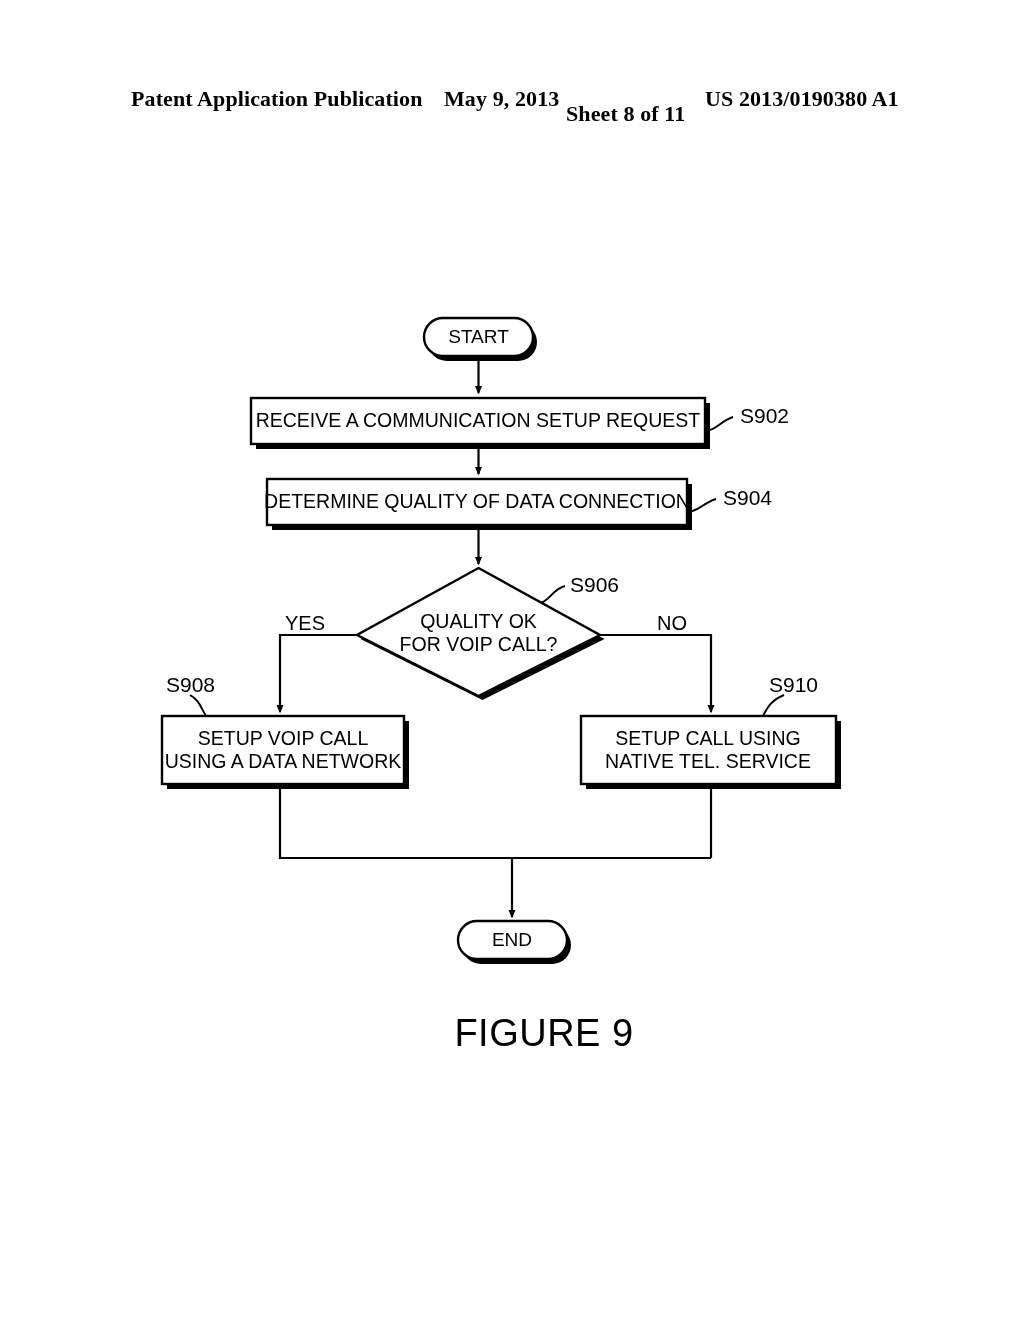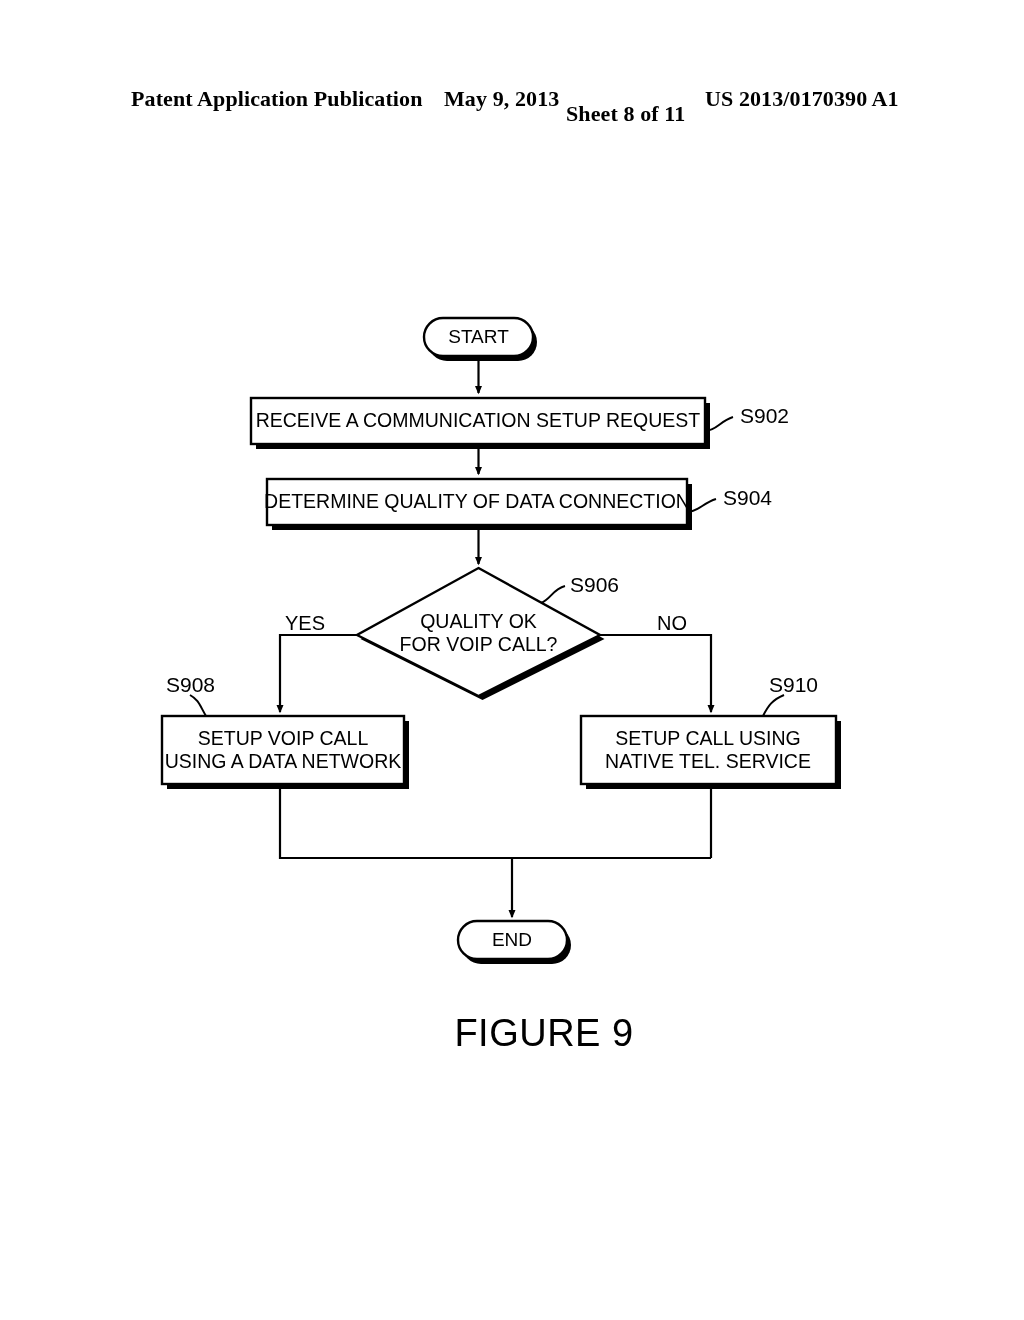--- a/index.html
+++ b/index.html
@@ -117,21 +117,21 @@
     fill: none;
   }
 </style>
 </head>
 <body>
 
 <div class="page-header">
   <span class="hdr-pub">Patent Application Publication</span>
   <span class="hdr-date">May 9, 2013</span>
   <span class="hdr-sheet">Sheet 8 of 11</span>
-  <span class="hdr-docnum">US 2013/0170390 A1</span>
+  <span class="hdr-docnum">US 2013/0190380 A1</span>
 </div>
 
 <svg id="figure-svg" viewBox="0 0 1024 1320">
   <defs>
     <marker id="arrowhead" markerWidth="10" markerHeight="10" refX="7.2" refY="3.6" orient="auto" markerUnits="userSpaceOnUse">
       <polygon points="0,0 8.4,3.6 0,7.2" fill="#000000"></polygon>
     </marker>
   </defs>
 
   <g>

